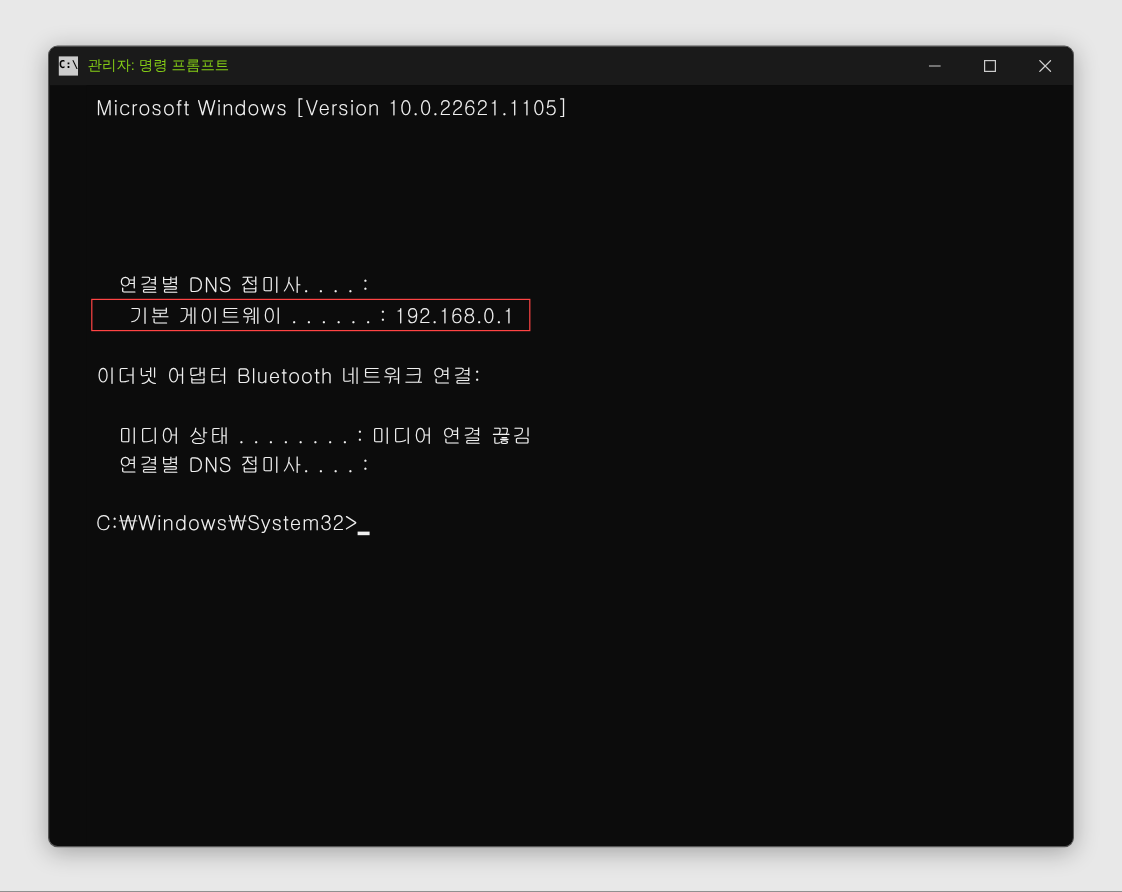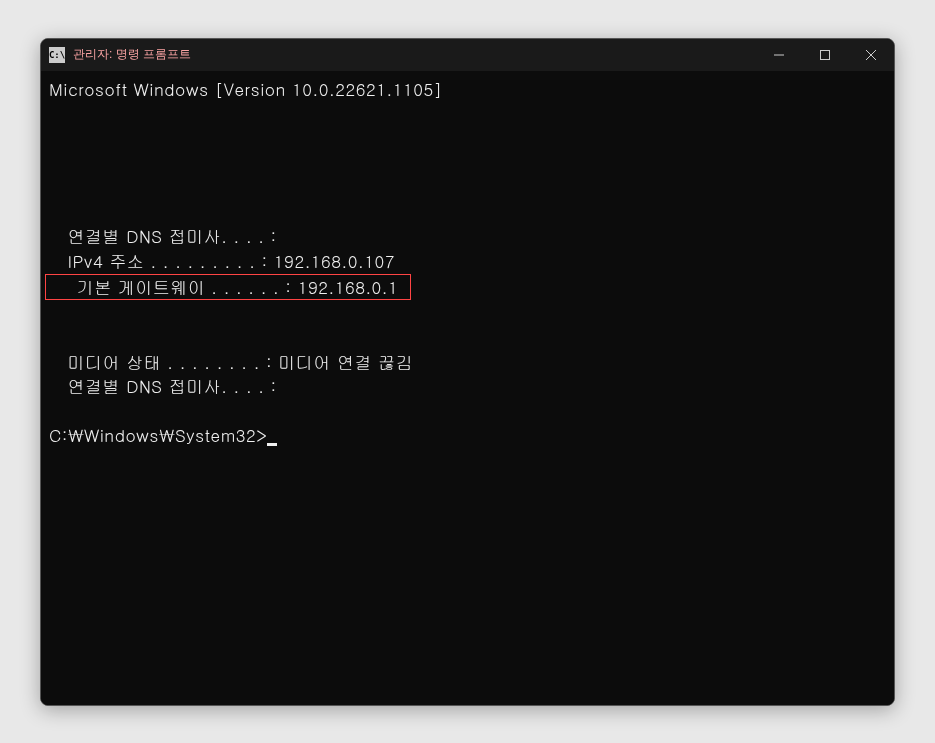--- a/index.html
+++ b/index.html
@@ -41,21 +41,21 @@
       background: #ccc;
       margin-right: 8px;
       display: flex;
       align-items: center;
       justify-content: center;
       font-size: 9px;
       color: #000;
       font-weight: bold;
     }
     .titlebar-title {
-      color: #fca5a5;
+      color: #84cc16;
       font-size: 12px;
       flex: 1;
       font-family: 'Malgun Gothic', sans-serif;
     }
     .titlebar-controls {
       display: flex;
       height: 100%;
     }
     .titlebar-btn {
       width: 46px;
@@ -70,20 +70,21 @@
       flex: 1;
       background: #0c0c0c;
       color: #f0f0f0;
       padding: 6px 8px;
       font-size: 17px;
       line-height: 1.45;
       overflow-y: auto;
       position: relative;
       letter-spacing: 0.5px;
       font-family: 'Gulim', 'GulimChe', 'Consolas', monospace;
+      margin-left: 31px;
     }
     .terminal-content::-webkit-scrollbar {
       width: 14px;
     }
     .terminal-content::-webkit-scrollbar-track {
       background: #0c0c0c;
     }
     .terminal-content::-webkit-scrollbar-thumb {
       background: #555;
       border-radius: 7px;
@@ -146,22 +147,22 @@
   </div>
 
   <div class="terminal-content">
     <div class="line">Microsoft Windows [Version 10.0.22621.1105]</div>
     <div class="line"></div>
     <div class="line"></div>
     <div class="line"></div>
     <div class="line"></div>
     <div class="line"></div>
     <div class="line">   연결별 DNS 접미사. . . . :</div>
-    <div class="line">   IPv4 주소 . . . . . . . . . : 192.168.0.107</div>
     <div class="line"><span class="highlight-box"><span>   기본 게이트웨이 . . . . . . : 192.168.0.1</span></span></div>
     <div class="line"></div>
+    <div class="line">이더넷 어댑터 Bluetooth 네트워크 연결:</div>
     <div class="line"></div>
     <div class="line">   미디어 상태 . . . . . . . . : 미디어 연결 끊김</div>
     <div class="line">   연결별 DNS 접미사. . . . :</div>
     <div class="line"></div>
     <div class="line"><span>C:\Windows\System32&gt;</span><span class="cursor"></span></div>
   </div>
 </div>
 
 </body></html>

